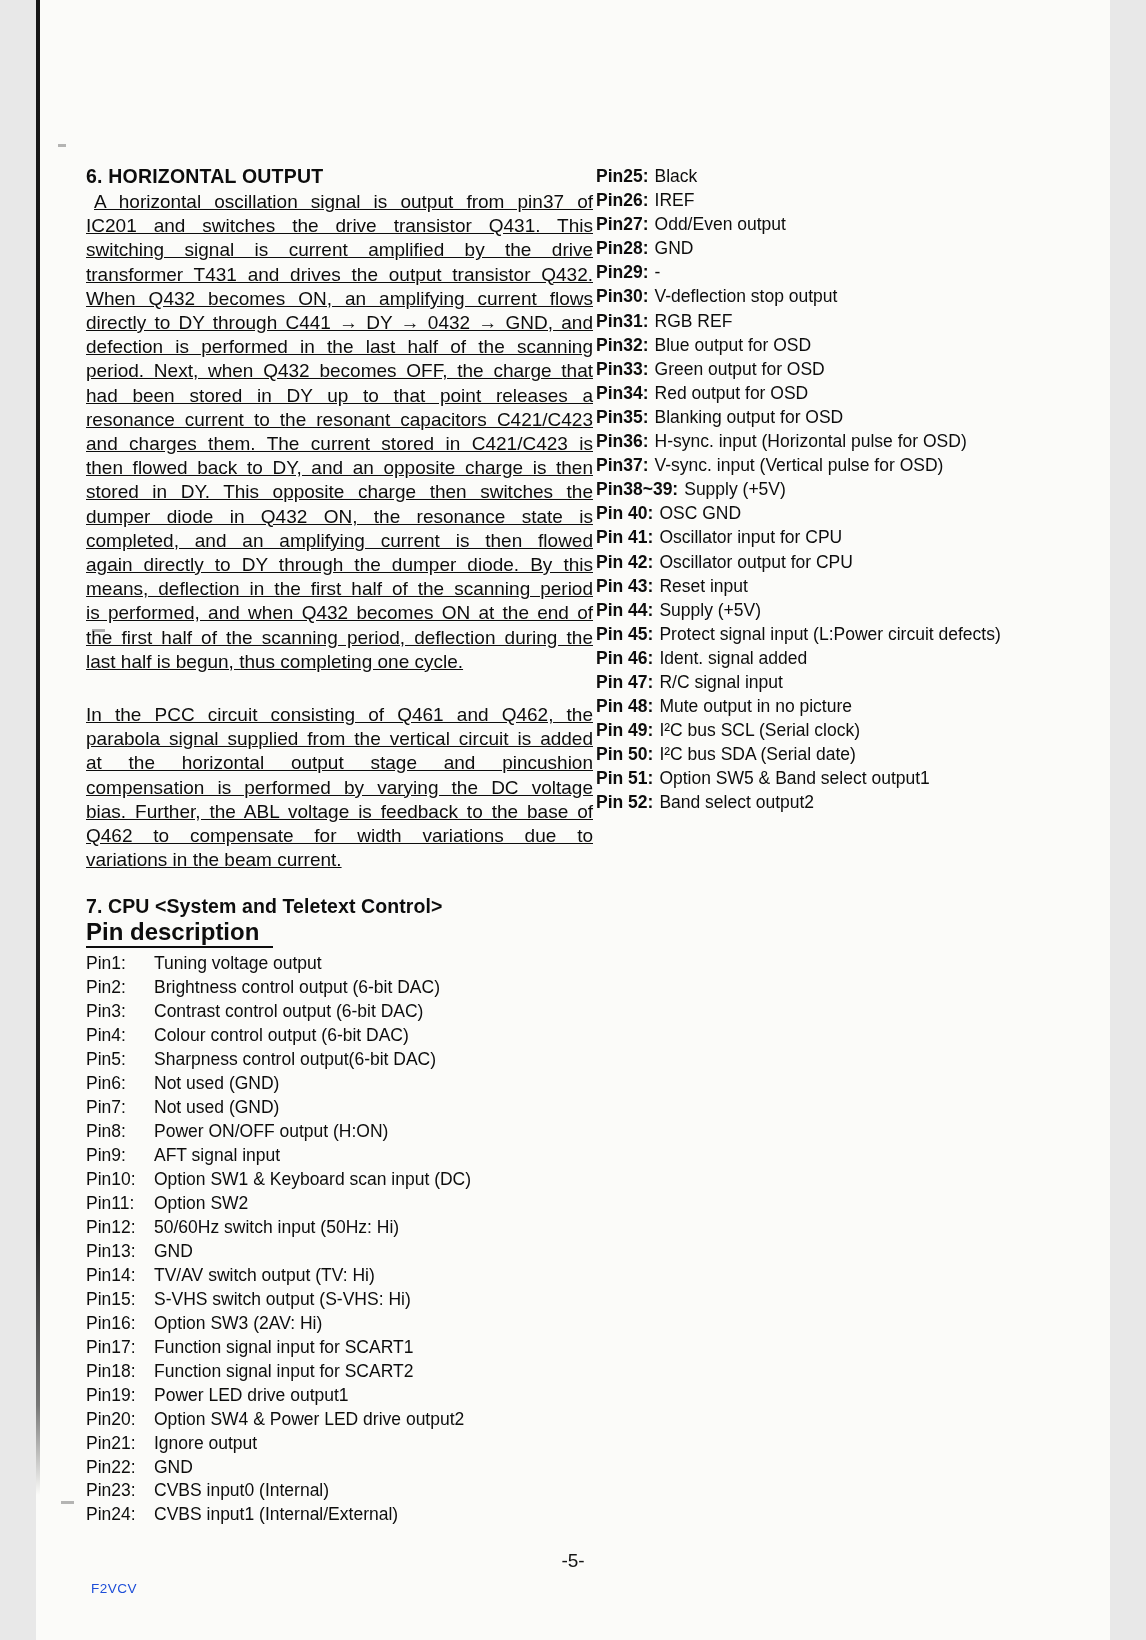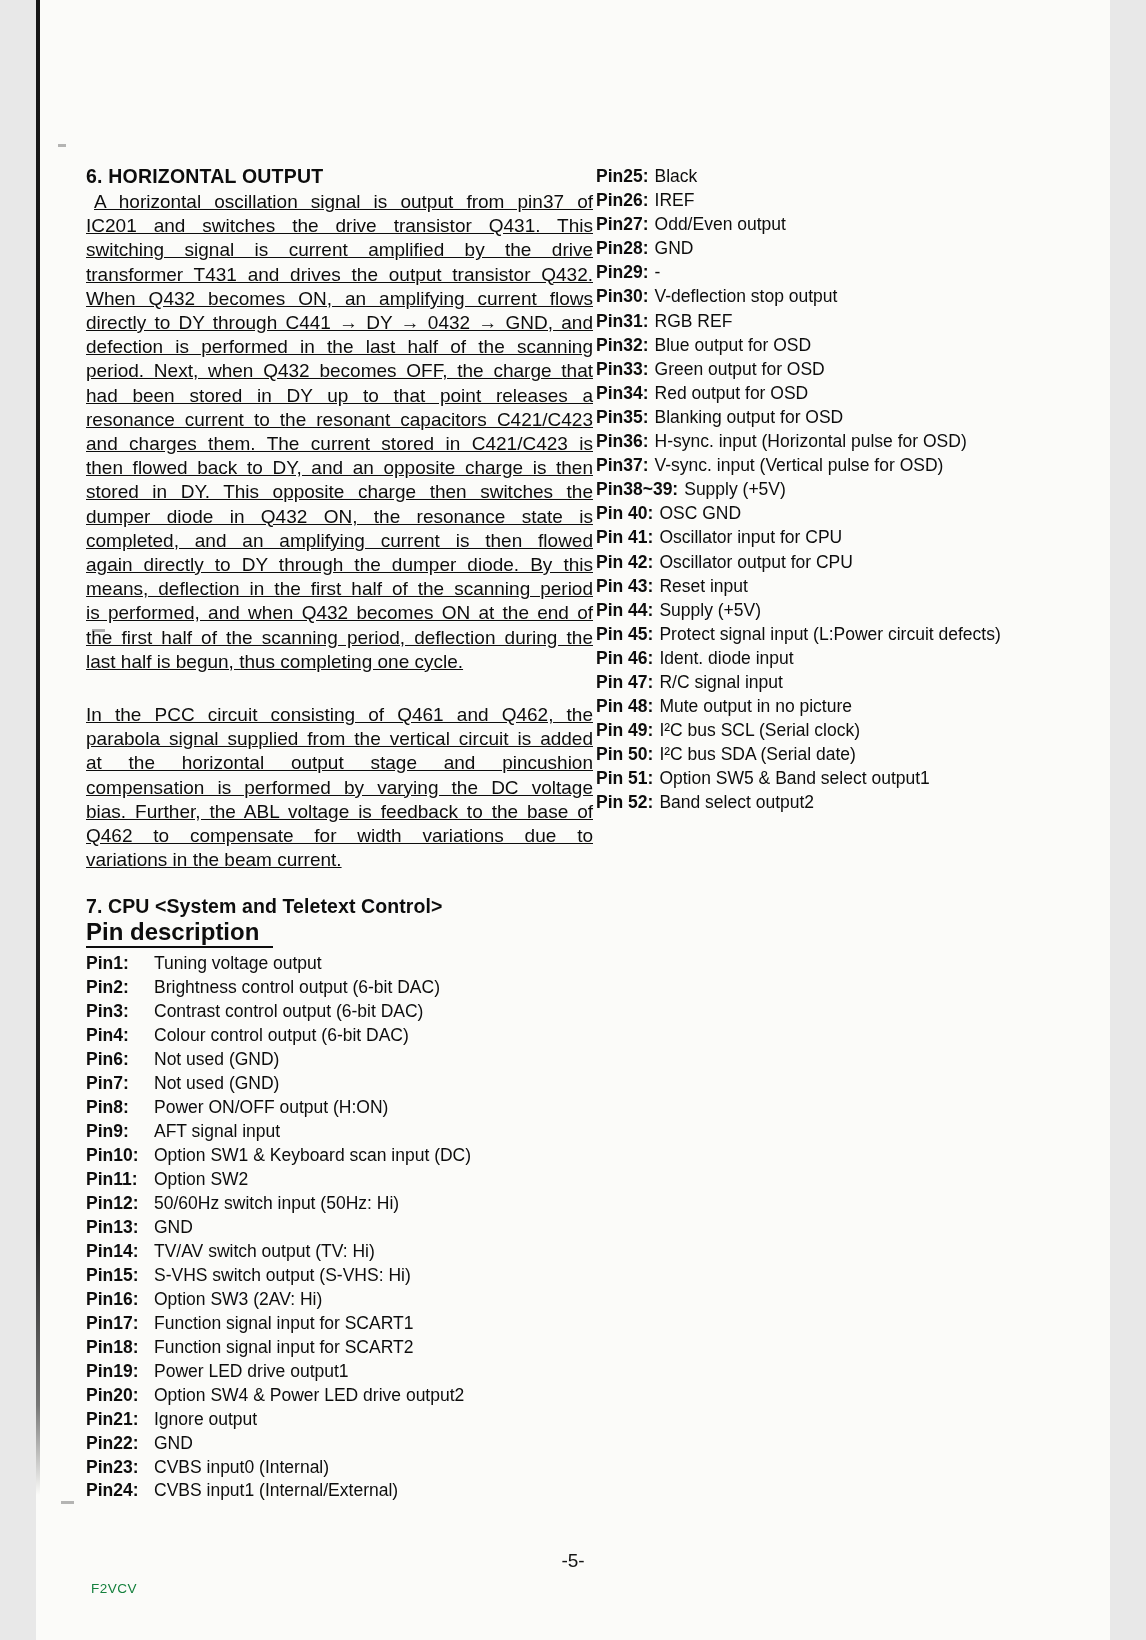--- a/index.html
+++ b/index.html
@@ -45,34 +45,34 @@
   .subwrap { margin: 1px 0 0 0; line-height: 26px; }
   .sub {
     display: inline-block;
     font-size: 24px; font-weight: bold;
     padding-right: 14px; padding-bottom: 1px;
     border-bottom: 2px solid #0d0d0d;
   }
 
   .pins-left { margin-top: 4px; }
   .pinrow { display: flex; font-size: 17.5px; line-height: 23.95px; }
-  .pinrow .plabel { font-weight: bold; width: 68px; flex: none; }
+  .pinrow .plabel { font-weight: normal; width: 68px; flex: none; }
   .pinrow .ptext  { flex: 1; }
 
   .pins-right { margin-top: 164px; }
   .pinrow-r { font-size: 17.5px; line-height: 24.1px; }
   .pinrow-r .rlabel { font-weight: bold; margin-right: 6px; }
 
   .pageno {
     position: absolute; left: 0; right: 0; top: 1551px;
     text-align: center; font-size: 19px; line-height: 20px; color: #141414;
   }
   .foot {
     position: absolute; left: 55px; top: 1581px;
-    font-size: 13.5px; letter-spacing: .5px; color: #15803d;
+    font-size: 13.5px; letter-spacing: .5px; color: #1d4ed8;
   }
 </style>
 </head>
 <body>
 
 <div class="page">
 
   <div class="edge"></div>
   <div class="speck s1"></div>
   <div class="speck s2"></div>
@@ -135,20 +135,24 @@
       </div>
         <div class="pinrow">
         <span class="plabel">Pin3:</span>
         <span class="ptext">Contrast control output (6-bit DAC)</span>
       </div>
         <div class="pinrow">
         <span class="plabel">Pin4:</span>
         <span class="ptext">Colour control output (6-bit DAC)</span>
       </div>
         <div class="pinrow">
+        <span class="plabel">Pin5:</span>
+        <span class="ptext">Sharpness control output(6-bit DAC)</span>
+      </div>
+        <div class="pinrow">
         <span class="plabel">Pin6:</span>
         <span class="ptext">Not used (GND)</span>
       </div>
         <div class="pinrow">
         <span class="plabel">Pin7:</span>
         <span class="ptext">Not used (GND)</span>
       </div>
         <div class="pinrow">
         <span class="plabel">Pin8:</span>
         <span class="ptext">Power ON/OFF output (H:ON)</span>
@@ -278,21 +282,21 @@
         <div class="pinrow-r">
         <span class="rlabel">Pin 43:</span><span class="rtext">Reset input</span>
       </div>
         <div class="pinrow-r">
         <span class="rlabel">Pin 44:</span><span class="rtext">Supply (+5V)</span>
       </div>
         <div class="pinrow-r">
         <span class="rlabel">Pin 45:</span><span class="rtext">Protect signal input (L:Power circuit defects)</span>
       </div>
         <div class="pinrow-r">
-        <span class="rlabel">Pin 46:</span><span class="rtext">Ident. diode input</span>
+        <span class="rlabel">Pin 46:</span><span class="rtext">Ident. signal added</span>
       </div>
         <div class="pinrow-r">
         <span class="rlabel">Pin 47:</span><span class="rtext">R/C signal input</span>
       </div>
         <div class="pinrow-r">
         <span class="rlabel">Pin 48:</span><span class="rtext">Mute output in no picture</span>
       </div>
         <div class="pinrow-r">
         <span class="rlabel">Pin 49:</span><span class="rtext">I²C bus SCL (Serial clock)</span>
       </div>

